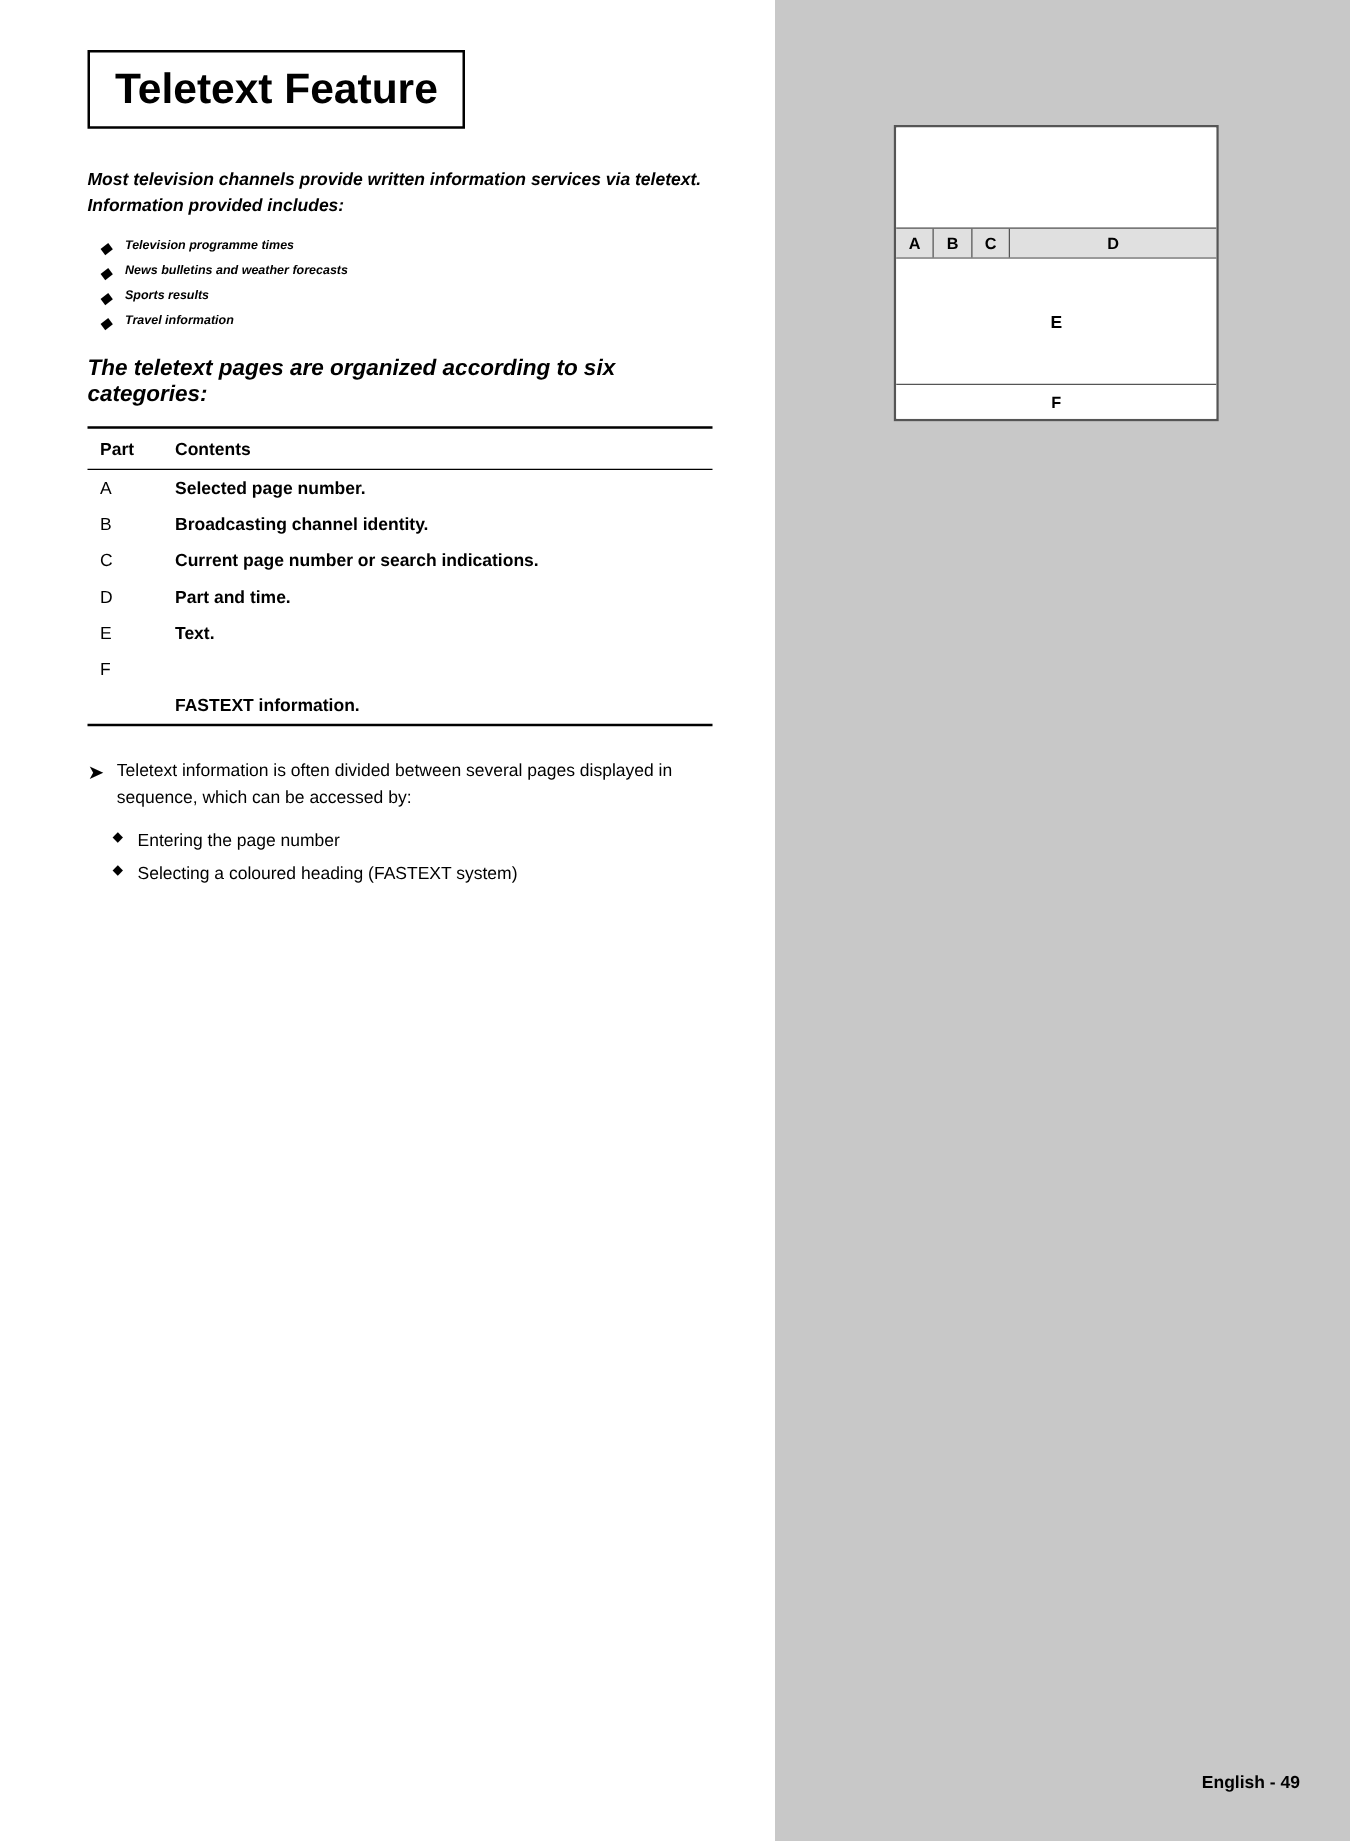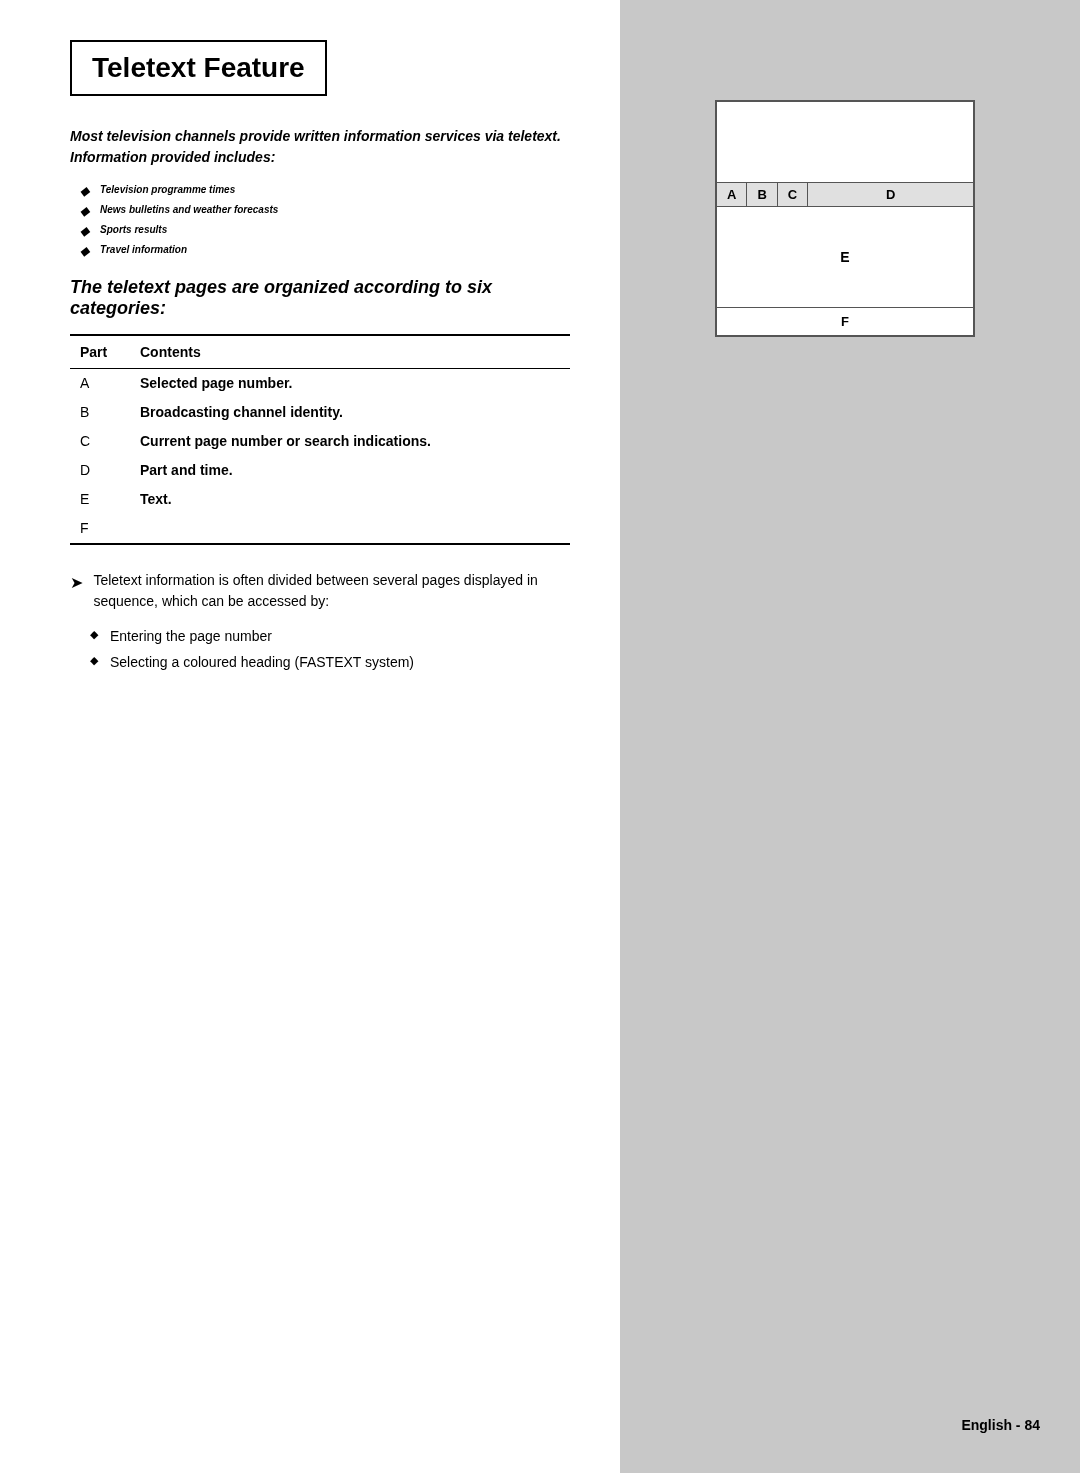--- a/index.html
+++ b/index.html
@@ -35,21 +35,21 @@
 
     .right-panel {
       background-color: #c8c8c8;
       width: 460px;
       min-height: 1473px;
       padding: 40px 40px 40px 30px;
       position: relative;
     }
 
     .page-title {
-      font-size: 28px;
+      font-size: 34px;
       font-weight: bold;
       color: #000;
       border: 2px solid #000;
       padding: 10px 20px;
       display: inline-block;
       margin-bottom: 30px;
       background-color: #fff;
     }
 
     .intro-text {
@@ -289,20 +289,24 @@
         <div class="col-part">D</div>
         <div class="col-contents">Part and time.</div>
       </div>
       <div class="table-row">
         <div class="col-part">E</div>
         <div class="col-contents">Text.</div>
       </div>
       <div class="table-row">
         <div class="col-part">F</div>
       </div>
+      <div class="table-row">
+        <div class="col-part"></div>
+        <div class="col-contents">FASTEXT information.</div>
+      </div>
     </div>
 
     
     <div class="note-section">
       <div class="note-item">
         <span class="note-arrow">➤</span>
         <span class="note-text">Teletext information is often divided between several pages displayed in sequence, which can be accessed by:</span>
       </div>
 
       <ul class="sub-bullet-list">
@@ -329,17 +333,17 @@
       </div>
       <div class="diagram-main-area">
         <span>E</span>
       </div>
       <div class="diagram-bottom-bar">
         <span>F</span>
       </div>
     </div>
 
     <div class="page-footer">
-      <span>English - 84</span>
+      <span>English - 49</span>
     </div>
 
   </div>
 </div>
 
 </body></html>

